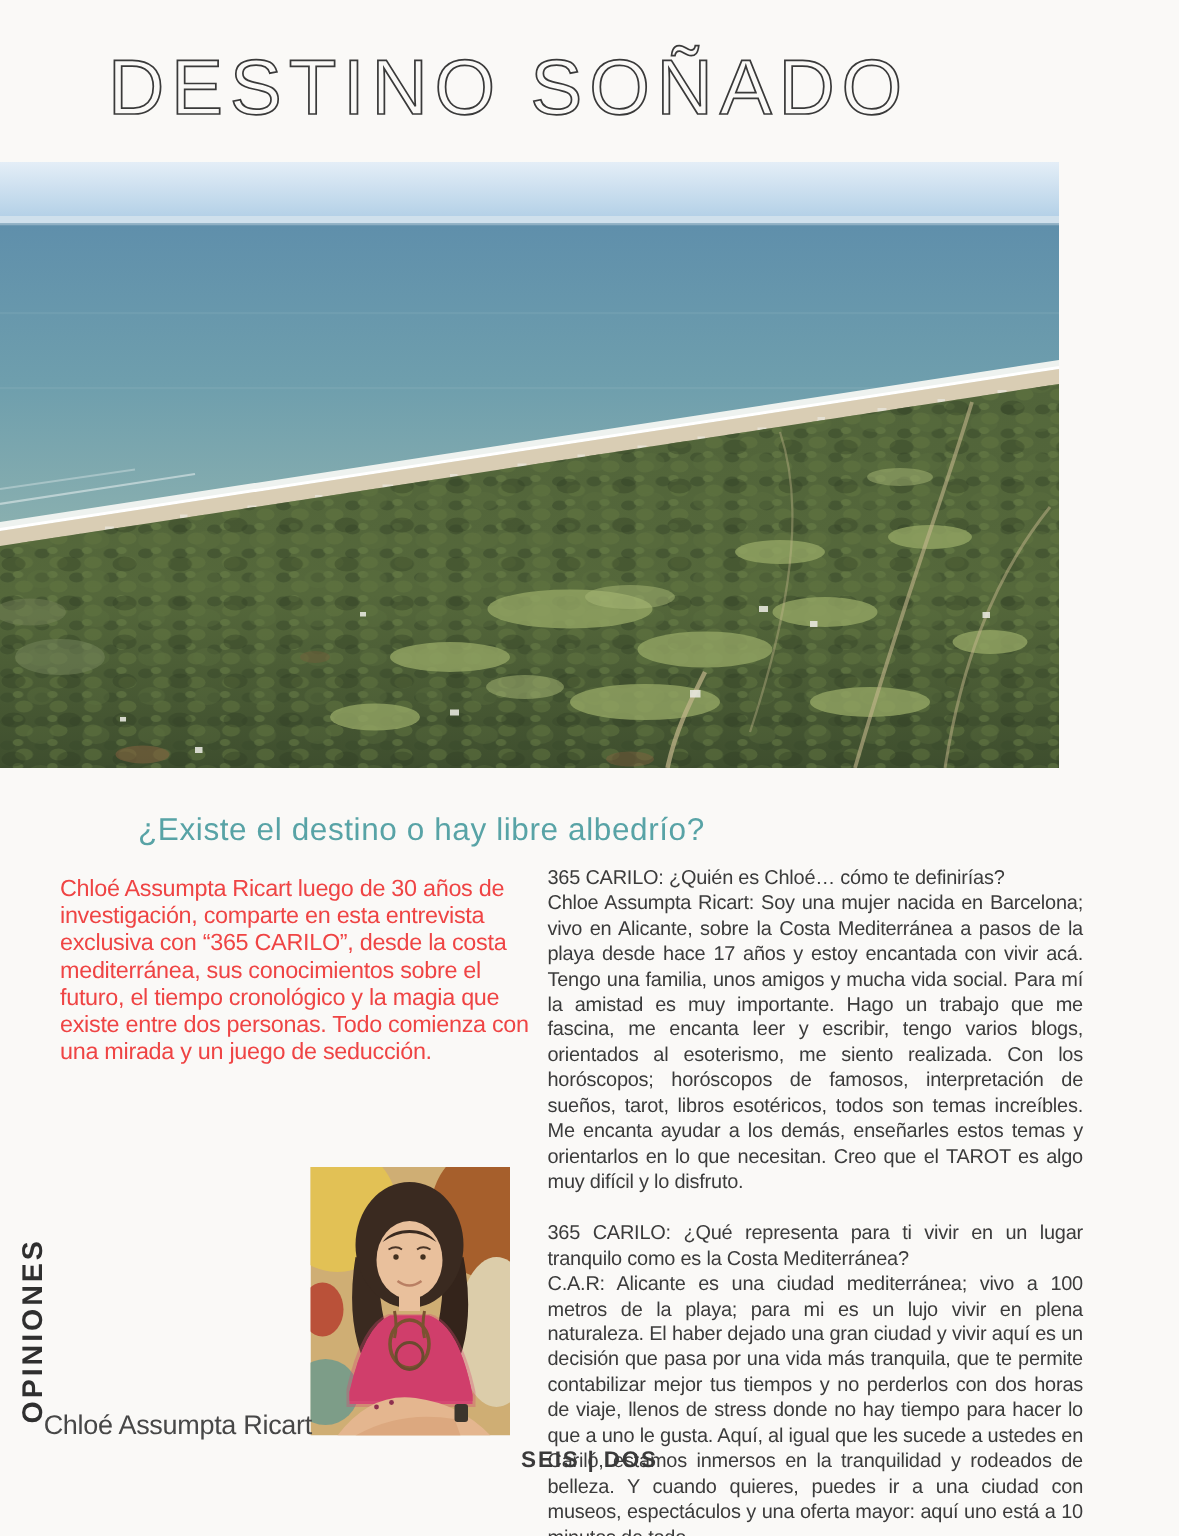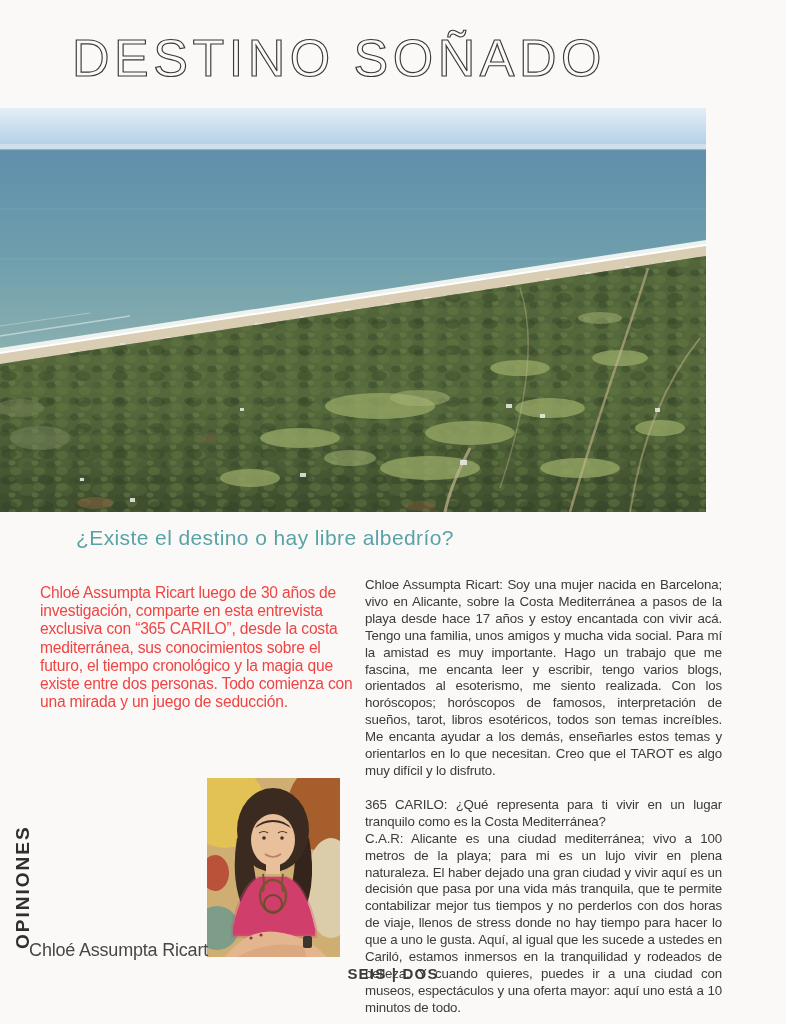--- a/index.html
+++ b/index.html
@@ -30,21 +30,21 @@
     stroke-width:1.15;
   }
   
   .hero{
     position:absolute;left:0;top:108px;
     width:706px;height:404px;display:block;
   }
   
   .subtitle{
     position:absolute;left:76px;top:526px;
-    margin:0;
+    margin:16px;
     font-size:21px;font-weight:400;
     letter-spacing:.4px;
     color:#58a3a6;
   }
   
   .intro{
     position:absolute;left:40px;top:584px;
     width:322px;margin:0;
     font-size:15.6px;line-height:18.2px;
     letter-spacing:-0.2px;
@@ -216,20 +216,21 @@
       </g>
     </g>
   </svg>
 
   <h2 class="subtitle">¿Existe el destino o hay libre albedrío?</h2>
 
   <p class="intro">Chloé Assumpta Ricart luego de 30 años de investigación, comparte en esta entrevista exclusiva con “365 CARILO”, desde la costa mediterránea, sus conocimientos sobre el futuro, el tiempo cronológico y la magia que existe entre dos personas. Todo comienza con una mirada y un juego de seducción.</p>
 
   <div class="interview">
     <section>
+      <p class="q">365 CARILO: ¿Quién es Chloé… cómo te definirías?</p>
       <p class="a">Chloe Assumpta Ricart: Soy una mujer nacida en Barcelona; vivo en Alicante, sobre la Costa Mediterránea a pasos de la playa desde hace 17 años y estoy encantada con vivir acá. Tengo una familia, unos amigos y mucha vida social. Para mí la amistad es muy importante. Hago un trabajo que me fascina, me encanta leer y escribir, tengo varios blogs, orientados al esoterismo, me siento realizada. Con los horóscopos; horóscopos de famosos, interpretación de sueños, tarot, libros esotéricos, todos son temas increíbles. Me encanta ayudar a los demás, enseñarles estos temas y orientarlos en lo que necesitan. Creo que el TAROT es algo muy difícil y lo disfruto.</p>
     </section>
     <section>
       <p class="q">365 CARILO: ¿Qué representa para ti vivir en un lugar tranquilo como es la Costa Mediterránea?</p>
       <p class="a">C.A.R: Alicante es una ciudad mediterránea; vivo a 100 metros de la playa; para mi es un lujo vivir en plena naturaleza. El haber dejado una gran ciudad y vivir aquí es un decisión que pasa por una vida más tranquila, que te permite contabilizar mejor tus tiempos y no perderlos con dos horas de viaje, llenos de stress donde no hay tiempo para hacer lo que a uno le gusta. Aquí, al igual que les sucede a ustedes en Cariló, estamos inmersos en la tranquilidad y rodeados de belleza. Y cuando quieres, puedes ir a una ciudad con museos, espectáculos y una oferta mayor: aquí uno está a 10 minutos de todo.</p>
     </section>
   </div>
 
   <div class="vlabel">OPINIONES</div>
 

